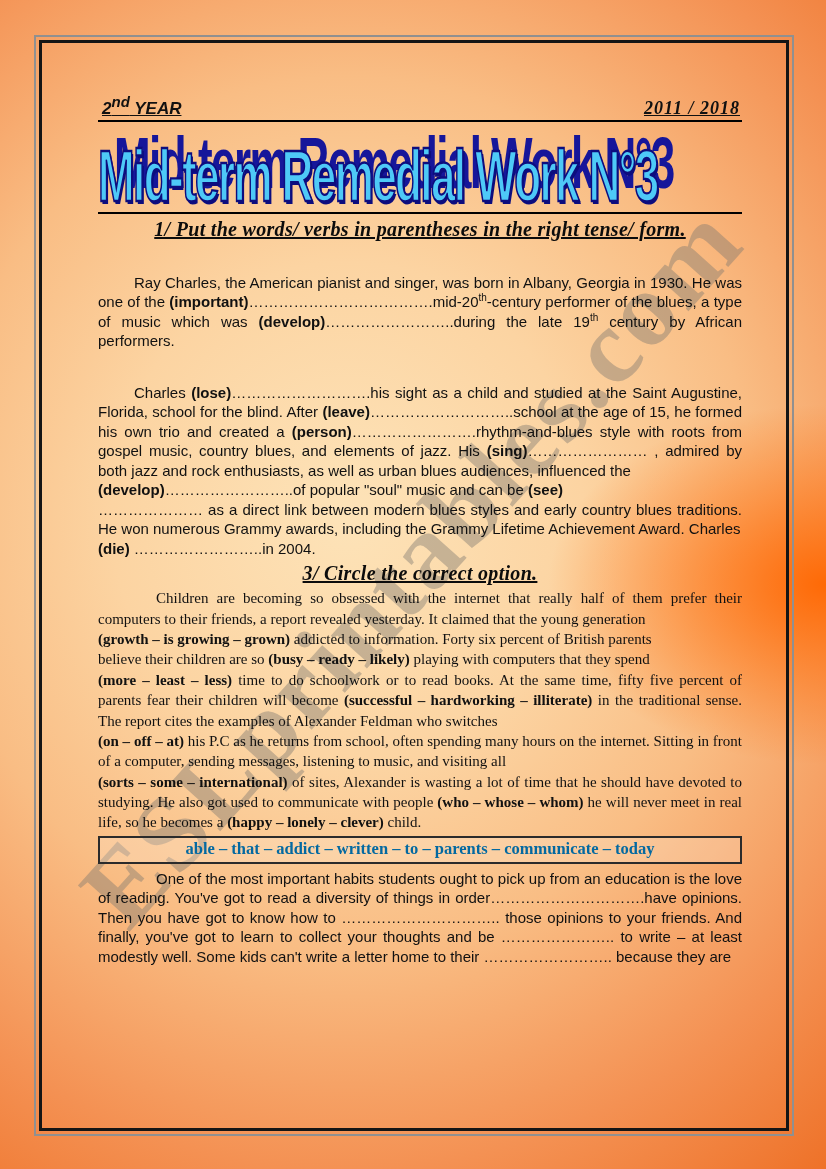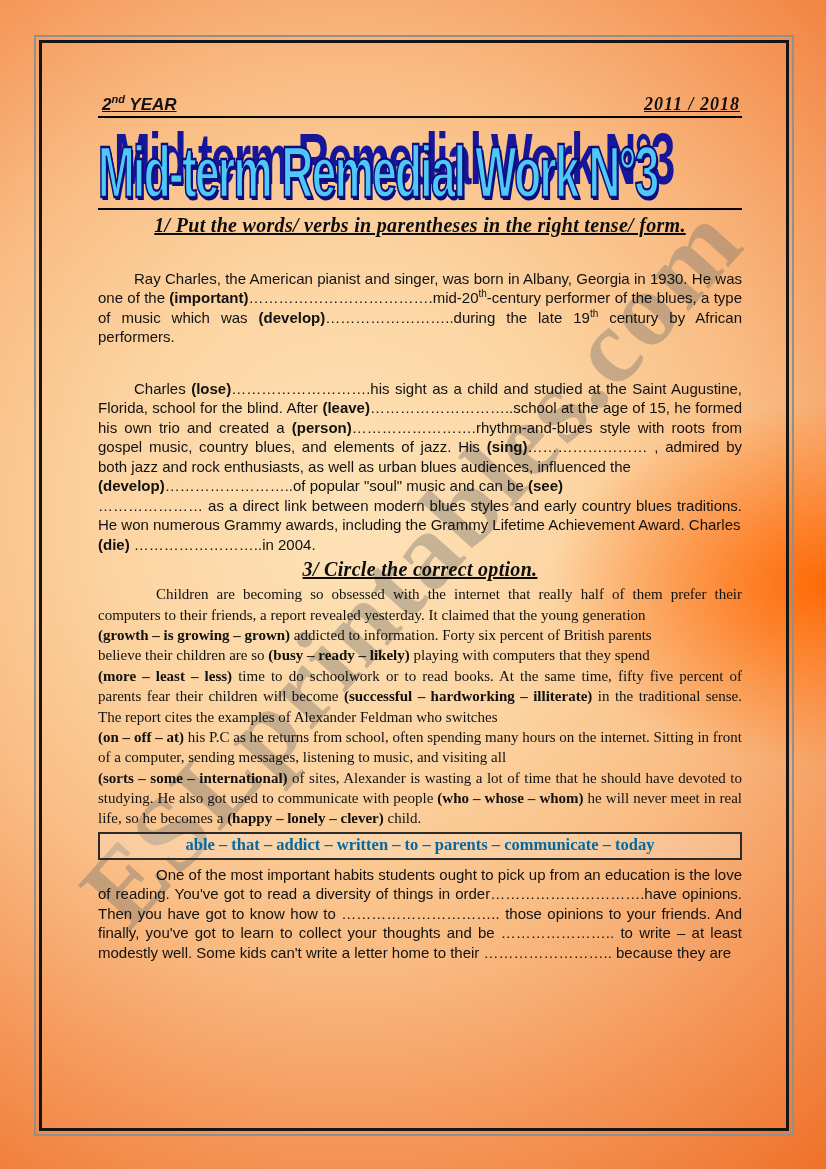--- a/index.html
+++ b/index.html
@@ -27,21 +27,21 @@
     padding:50px 44px 0 56px;
   }
   .header-row{
     display:flex;justify-content:space-between;align-items:flex-end;
     border-bottom:2px solid #000;padding:0 2px 1px 4px;
   }
   .hdr-year{font-family:"Liberation Sans",sans-serif;font-weight:bold;font-style:italic;
     font-size:17px;text-decoration:underline;}
   .hdr-term{font-family:"Liberation Serif",serif;font-weight:bold;font-style:italic;
     font-size:18px;letter-spacing:1px;text-decoration:underline;}
-  .hdr-year sup{font-size:11px;}
+  .hdr-year sup{font-size:15px;}
   .wordart-wrap{position:relative;height:80px;margin-top:7px;}
   .wordart{
     position:absolute;left:0;top:6px;white-space:nowrap;
     font-family:"Liberation Sans",sans-serif;font-weight:bold;
     font-size:55px;letter-spacing:-2px;transform-origin:0 0;
   }
   .wordart.shadow{color:#16169a;transform:translate(16px,-13px) scale(0.80,1.30);}
   .wordart.main{
     color:#4ec9f7;transform:scale(0.80,1.30);
     -webkit-text-stroke:1.8px #0d0d7e;

